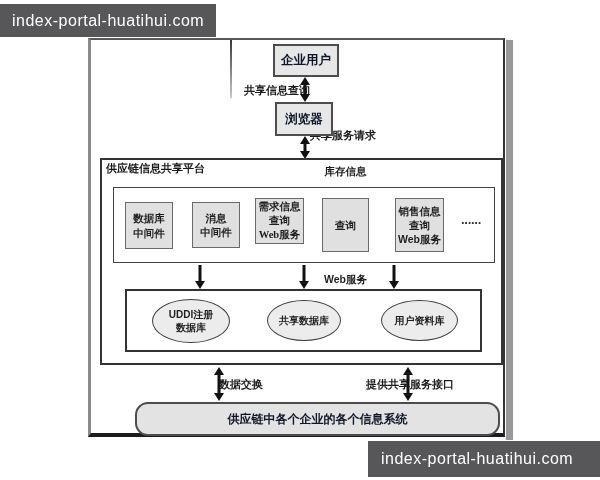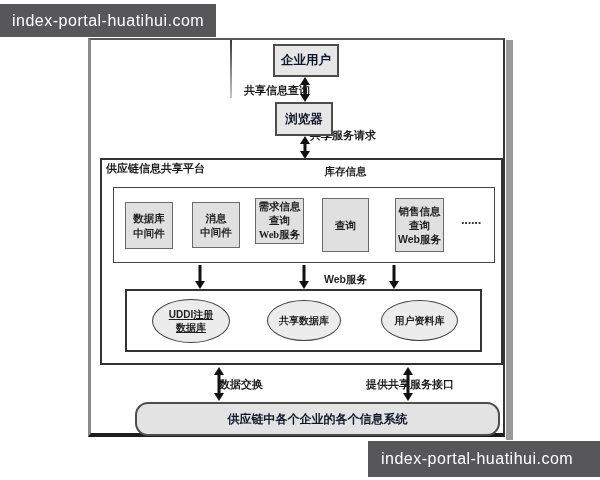--- a/index.html
+++ b/index.html
@@ -57,21 +57,21 @@
   
   .dbstrip{
     position:absolute;left:125px;top:289px;width:357px;height:63px;box-sizing:border-box;
     border:2px solid #333;background:#fff;
   }
   .ellipse{
     position:absolute;box-sizing:border-box;background:#ececec;border:1.5px solid #3f3f3f;
     border-radius:50%;display:flex;flex-direction:column;align-items:center;justify-content:center;
     font-size:10px;font-weight:bold;line-height:1.3;color:#1e1e1e;text-align:center;
   }
-  .e1{left:152px;top:299px;width:78px;height:44px;text-decoration:underline;}
+  .e1{left:152px;top:299px;width:78px;height:44px;}
   .e2{left:267px;top:300px;width:74px;height:41px;}
   .e3{left:381px;top:300px;width:77px;height:41px;}
   
   .varrow{position:absolute;width:10px;}
   .varrow .shaft{position:absolute;left:50%;transform:translateX(-50%);width:3px;background:#111;}
   .varrow.double .shaft{top:5px;bottom:5px;}
   .varrow.down .shaft{top:0;bottom:5px;}
   .varrow .head-up,.varrow .head-down{
     position:absolute;left:50%;transform:translateX(-50%);width:0;height:0;
     border-left:5px solid transparent;border-right:5px solid transparent;

